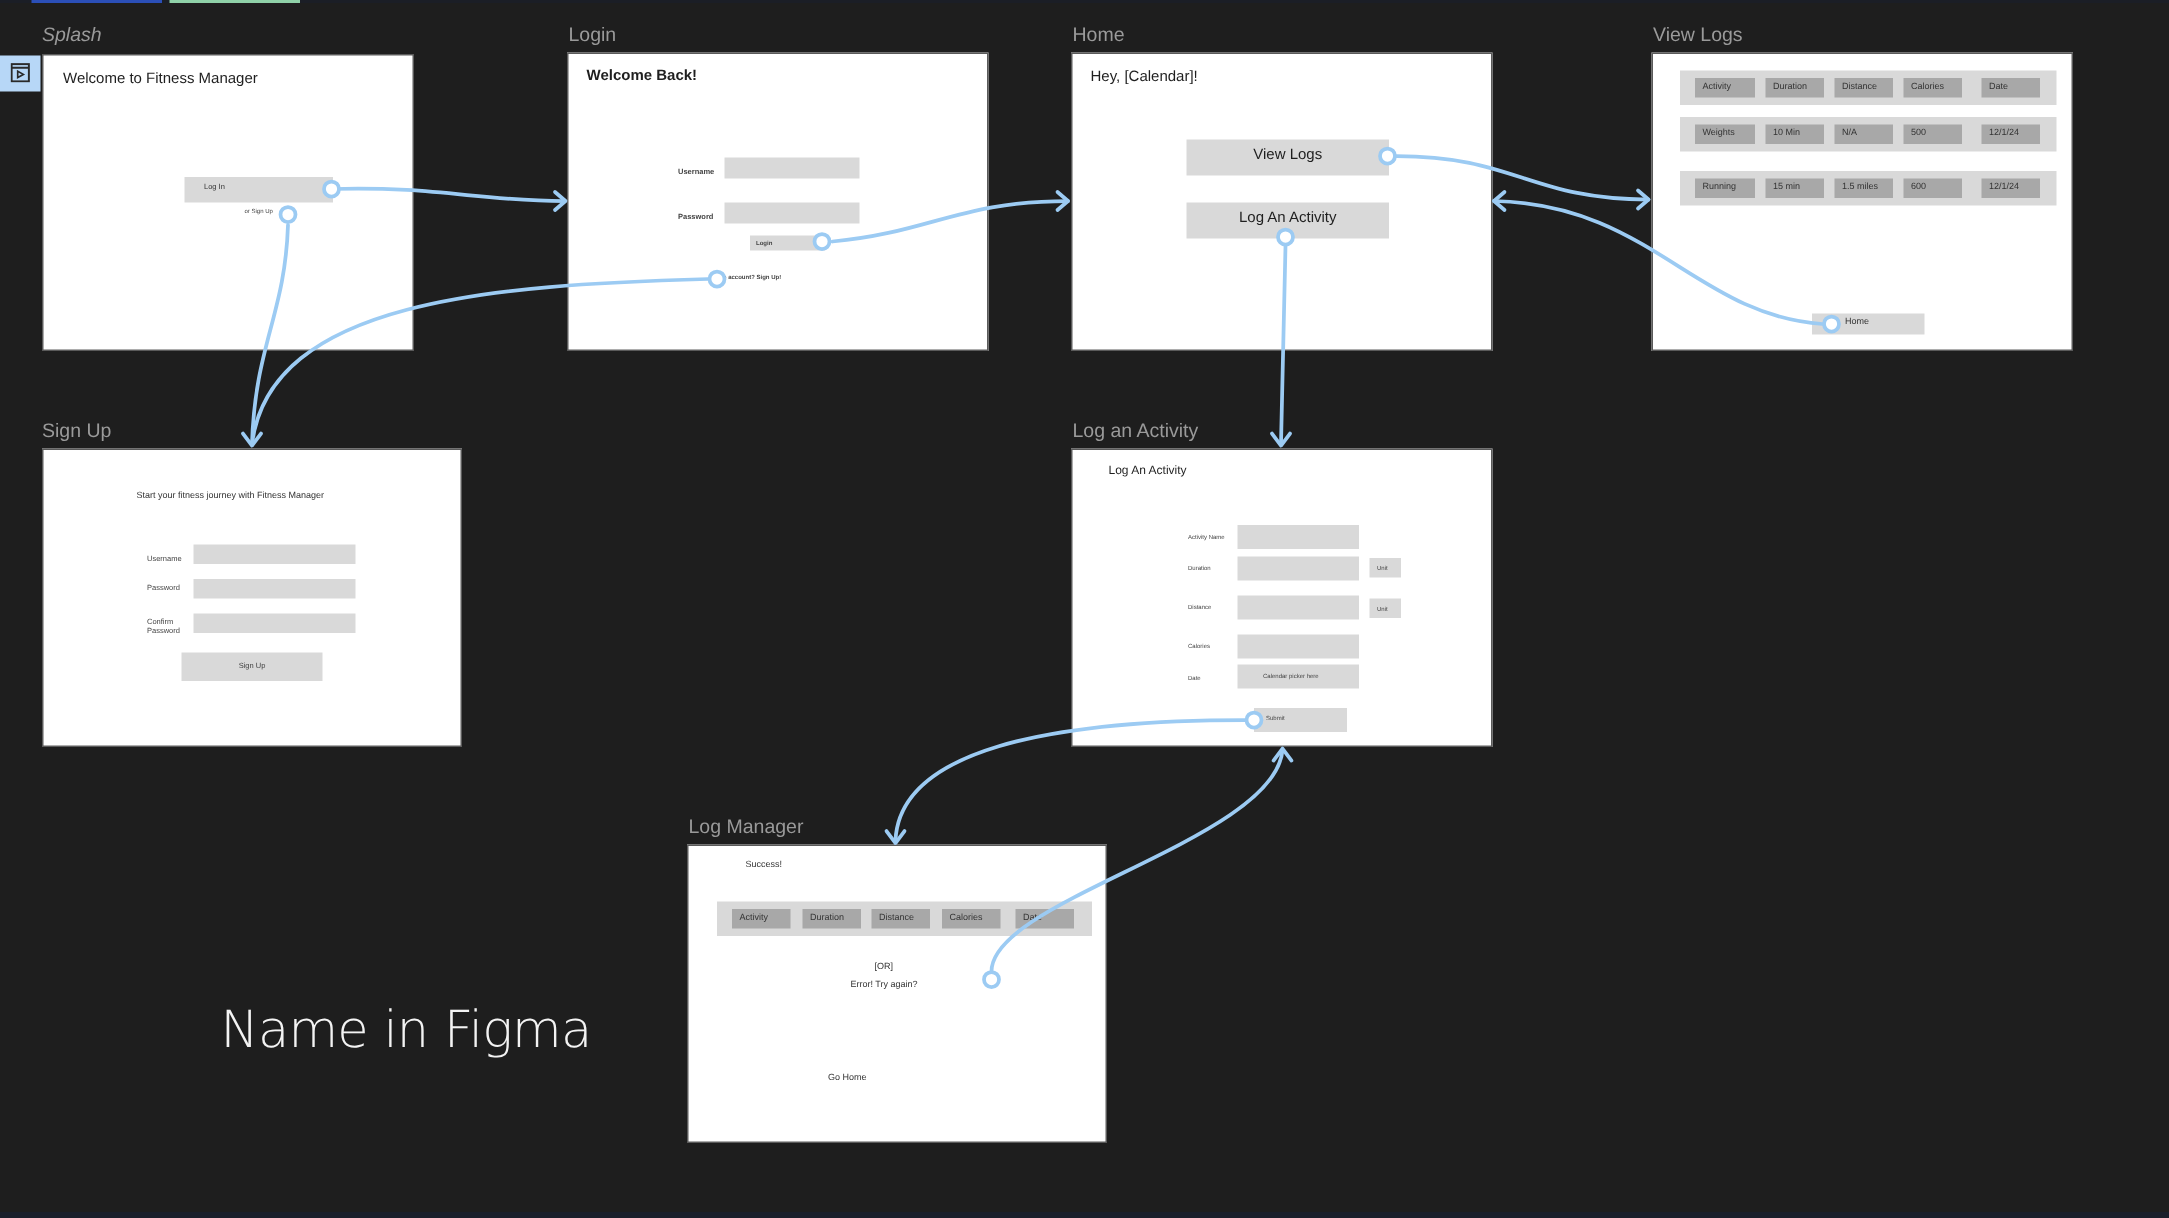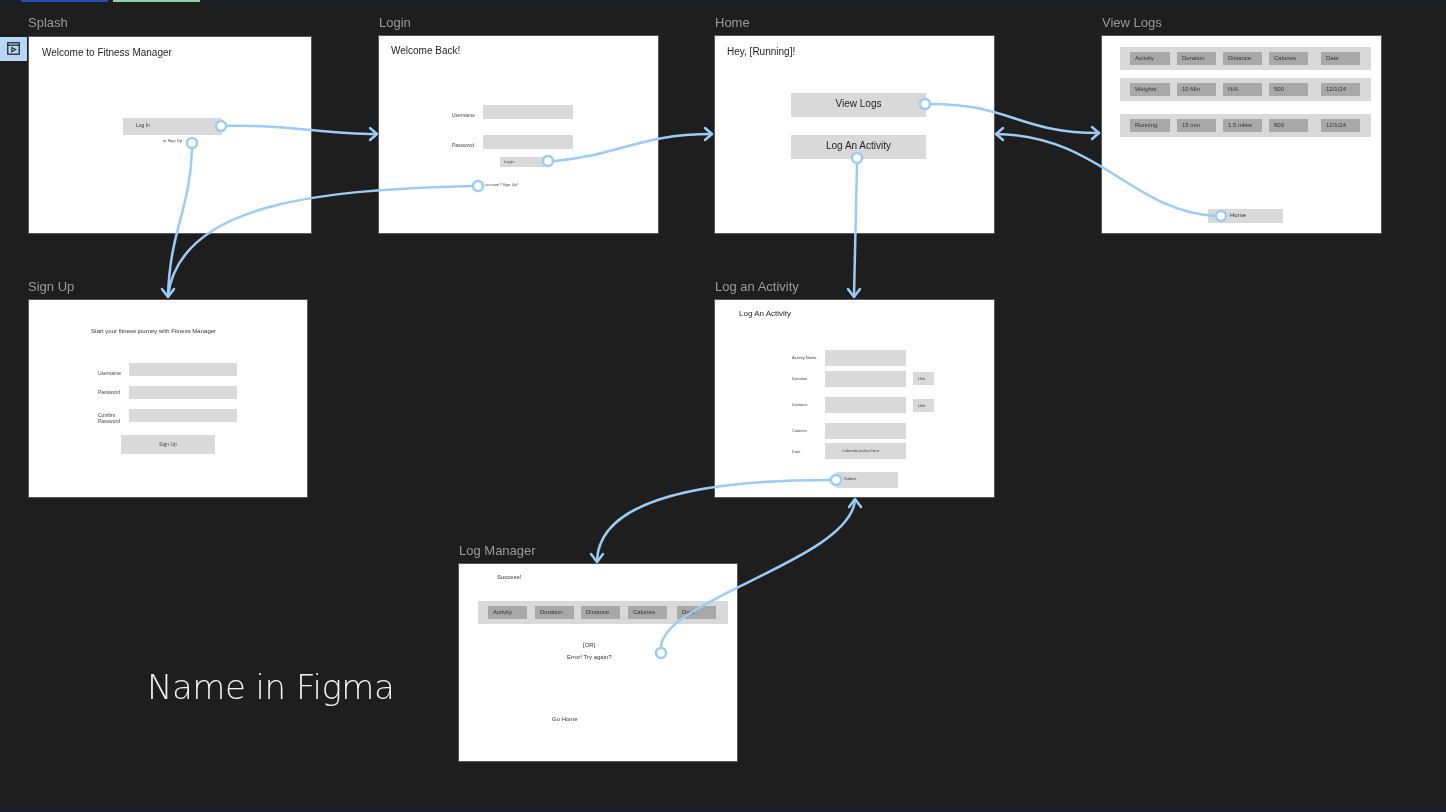--- a/index.html
+++ b/index.html
@@ -35,45 +35,45 @@
 <div class="tab-indicator" style="left:113px;width:87px;background:#8fd1a8;"></div>
 
 <div class="start-flag">
   <svg width="13" height="13" viewBox="0 0 13 13">
     <rect x="0.75" y="0.75" width="11.5" height="11.5" fill="none" stroke="#2a2a2a" stroke-width="1.3"></rect>
     <line x1="0.75" y1="3.2" x2="12.25" y2="3.2" stroke="#2a2a2a" stroke-width="1.3"></line>
     <path d="M4.8 5.5 L8.6 7.6 L4.8 9.7 Z" fill="none" stroke="#2a2a2a" stroke-width="1.1"></path>
   </svg>
 </div>
 
-<div class="frame-label" style="left:28px;top:15px;">Splash</div>
-<div class="frame" style="left:28px;top:36px;width:284px;height:198px;">
+<div class="frame-label" style="left:28px;top:15px;font-style:italic;">Splash</div>
+<div class="frame" style="left:28px;top:36px;width:248px;height:198px;">
   <div class="t" style="left:13px;top:10px;font-size:10px;">Welcome to Fitness Manager</div>
   <div class="box" style="left:94px;top:81px;width:99px;height:17px;">
     <span class="t small" style="left:13px;top:4px;font-size:5px;">Log In</span>
   </div>
   <div class="t tiny" style="left:134px;top:101px;font-size:4px;">or Sign Up</div>
 </div>
 
 <div class="frame-label" style="left:379px;top:15px;">Login</div>
-<div class="frame" style="left:378px;top:35px;width:281px;height:199px;">
+<div class="frame" style="left:378px;top:35px;width:281px;height:199px;font-weight:bold;">
   <div class="t" style="left:12px;top:9px;font-size:10px;">Welcome Back!</div>
   <div class="t tiny" style="left:73px;top:76px;">Username</div>
   <div class="box" style="left:104px;top:69px;width:90px;height:14px;"></div>
   <div class="t tiny" style="left:73px;top:106px;">Password</div>
   <div class="box" style="left:104px;top:99px;width:90px;height:14px;"></div>
   <div class="box" style="left:121px;top:121px;width:50px;height:10px;">
     <span class="t tiny" style="left:4px;top:2px;font-size:4px;">Login</span>
   </div>
   <div class="t tiny" style="left:100px;top:146px;font-size:4px;">No account? Sign Up!</div>
 </div>
 
 <div class="frame-label" style="left:715px;top:15px;">Home</div>
 <div class="frame" style="left:714px;top:35px;width:281px;height:199px;">
-  <div class="t" style="left:12px;top:10px;font-size:10px;">Hey, [Running]!</div>
+  <div class="t" style="left:12px;top:10px;font-size:10px;">Hey, [Calendar]!</div>
   <div class="box" style="left:76px;top:57px;width:135px;height:24px;">
     <span class="t" style="left:0;width:135px;text-align:center;top:5px;font-size:10px;">View Logs</span>
   </div>
   <div class="box" style="left:76px;top:99px;width:135px;height:24px;">
     <span class="t" style="left:0;width:135px;text-align:center;top:5px;font-size:10px;">Log An Activity</span>
   </div>
 </div>
 
 <div class="frame-label" style="left:1102px;top:15px;">View Logs</div>
 <div class="frame" style="left:1101px;top:35px;width:281px;height:199px;">

